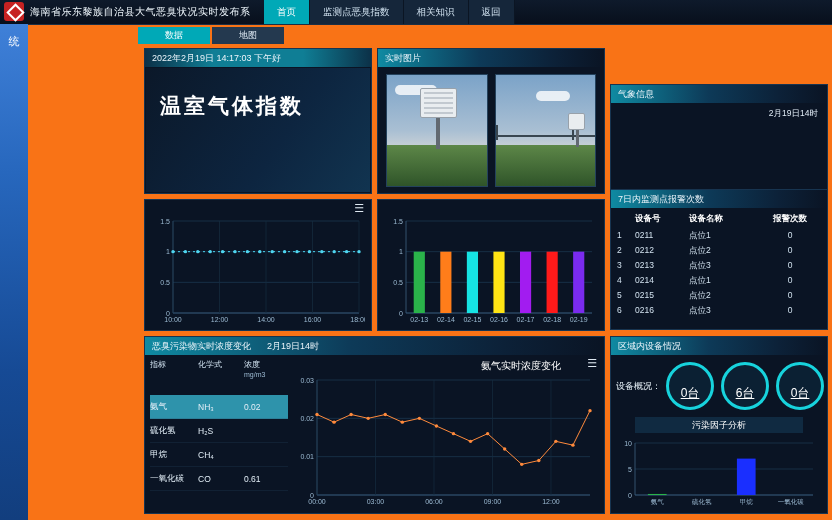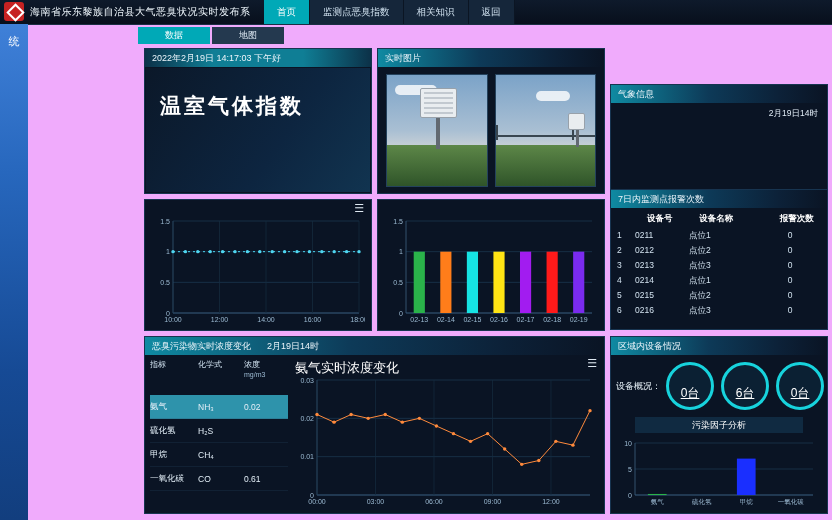--- a/index.html
+++ b/index.html
@@ -1,16 +1,16 @@
 <!DOCTYPE html>
 <html><head>
 <meta charset="utf-8">
 <style>
   html,body{margin:0;padding:0;background:#000;}
-  .screen{position:relative;width:832px;height:520px;overflow:hidden;background:#f0abfc;
+  .screen{position:relative;width:832px;height:520px;overflow:hidden;background:#f97316;
           font-family:"Liberation Sans","DejaVu Sans",sans-serif;color:#e7f1f8;}
   
   .topbar{position:absolute;left:0;top:0;width:832px;height:24px;
           background:linear-gradient(180deg,#0e1a2b,#080f1c);border-bottom:1px solid #1c2e44;}
   .logo{position:absolute;left:4px;top:2px;width:20px;height:19px;background:#c62222;border-radius:3px;}
   .logo-glyph{position:absolute;left:5px;top:4px;width:9px;height:9px;border:2px solid #fff;transform:rotate(45deg);}
   .app-title{position:absolute;left:30px;top:0;line-height:24px;font-size:10px;letter-spacing:.5px;color:#eef6fc;white-space:nowrap;}
   .nav{position:absolute;left:264px;top:0;height:24px;display:flex;background:#15263a;}
   .nav-item{padding:0 13px;line-height:24px;font-size:9.5px;color:#cfe0ee;border-right:1px solid #0b1523;cursor:pointer;white-space:nowrap;}
   .nav-item.active{background:#00a9b7;color:#fff;}
@@ -49,32 +49,32 @@
   .post{position:absolute;width:2px;height:15px;top:50px;background:#394650;}
   .post:nth-of-type(1){left:10px}.post:nth-of-type(2){left:32px}.post:nth-of-type(3){left:54px}.post:nth-of-type(4){left:76px}
   #p-weather{left:610px;top:48px;width:218px;height:136px;margin-top:36px;}
   .weather-time{text-align:right;padding:5px 9px;font-size:8.5px;color:#dfeaf4;}
   #p-line{left:144px;top:199px;width:228px;height:132px;}
   #p-bars{left:377px;top:199px;width:228px;height:132px;}
   .menu-icon{position:absolute;right:7px;top:2px;font-size:11px;color:#dfe9f2;cursor:pointer;z-index:3;}
   #p-line .chart,#p-bars .chart{position:absolute;left:4px;right:6px;top:15px;bottom:4px;}
   #p-alarm{left:610px;top:189px;width:218px;height:141px;}
   .t-head{display:flex;padding:5px 6px 3px;font-size:8.5px;font-weight:bold;color:#fff;}
-  .t-head .c-dev{margin-left:30px;font-family:Liberation Serif, serif;}
+  .t-head .c-dev{margin-left:18px;font-family:Liberation Serif, serif;}
   .c-idx{width:18px;}.c-dev{width:54px;}.c-name{width:76px;}.c-cnt{width:50px;text-align:center;}
   .t-row{display:flex;padding:0 6px;line-height:15px;font-size:8.5px;color:#d2e2ef;}
   #p-conc{left:144px;top:336px;width:461px;height:178px;}
   .h-time{margin-left:16px;}
   .conc-table{position:absolute;left:5px;top:23px;width:138px;}
   .c-head{display:flex;font-size:8px;color:#cfe0ee;line-height:10px;padding-bottom:15px;}
   .cc1{width:48px;}.cc2{width:46px;}.cc3{width:42px;}
   .c-unit{display:block;font-size:7px;color:#9cbad2;}
   .c-row{display:flex;align-items:center;height:23px;font-size:8.5px;color:#e2eef7;border-bottom:1px solid rgba(40,70,100,.25);}
   .c-row.hl{background:#2e93ab;}
-  .conc-chart-title{position:absolute;left:150px;right:43px;top:22px;text-align:left;font-size:13px;color:#fff;}
+  .conc-chart-title{position:absolute;left:150px;right:43px;top:22px;text-align:right;font-size:10px;color:#fff;}
   #p-conc .menu-icon{top:20px;}
   #nh3box{position:absolute;left:144px;right:8px;top:37px;bottom:5px;}
   #p-dev{left:610px;top:336px;width:218px;height:178px;}
   .dev-row{position:absolute;left:5px;right:2px;top:25px;display:flex;align-items:center;}
   .dev-label{width:50px;font-size:9px;color:#eaf4fb;}
   .stat-wrap{display:flex;gap:7px;}
   .stat{width:42px;height:42px;border-radius:50%;border:3px solid #17d3dd;background:#0b2033;text-align:center;overflow:hidden;}
   .stat-num{font-size:12px;color:#fff;margin-top:20px;text-decoration:underline;}
   .stat-chip{display:inline-block;font-size:7px;color:#fff;background:#0fb7c7;border-radius:6px;padding:0 4px;margin-top:1px;}
   .factor-title{position:absolute;left:24px;right:24px;top:80px;line-height:16px;text-align:center;font-size:9px;

